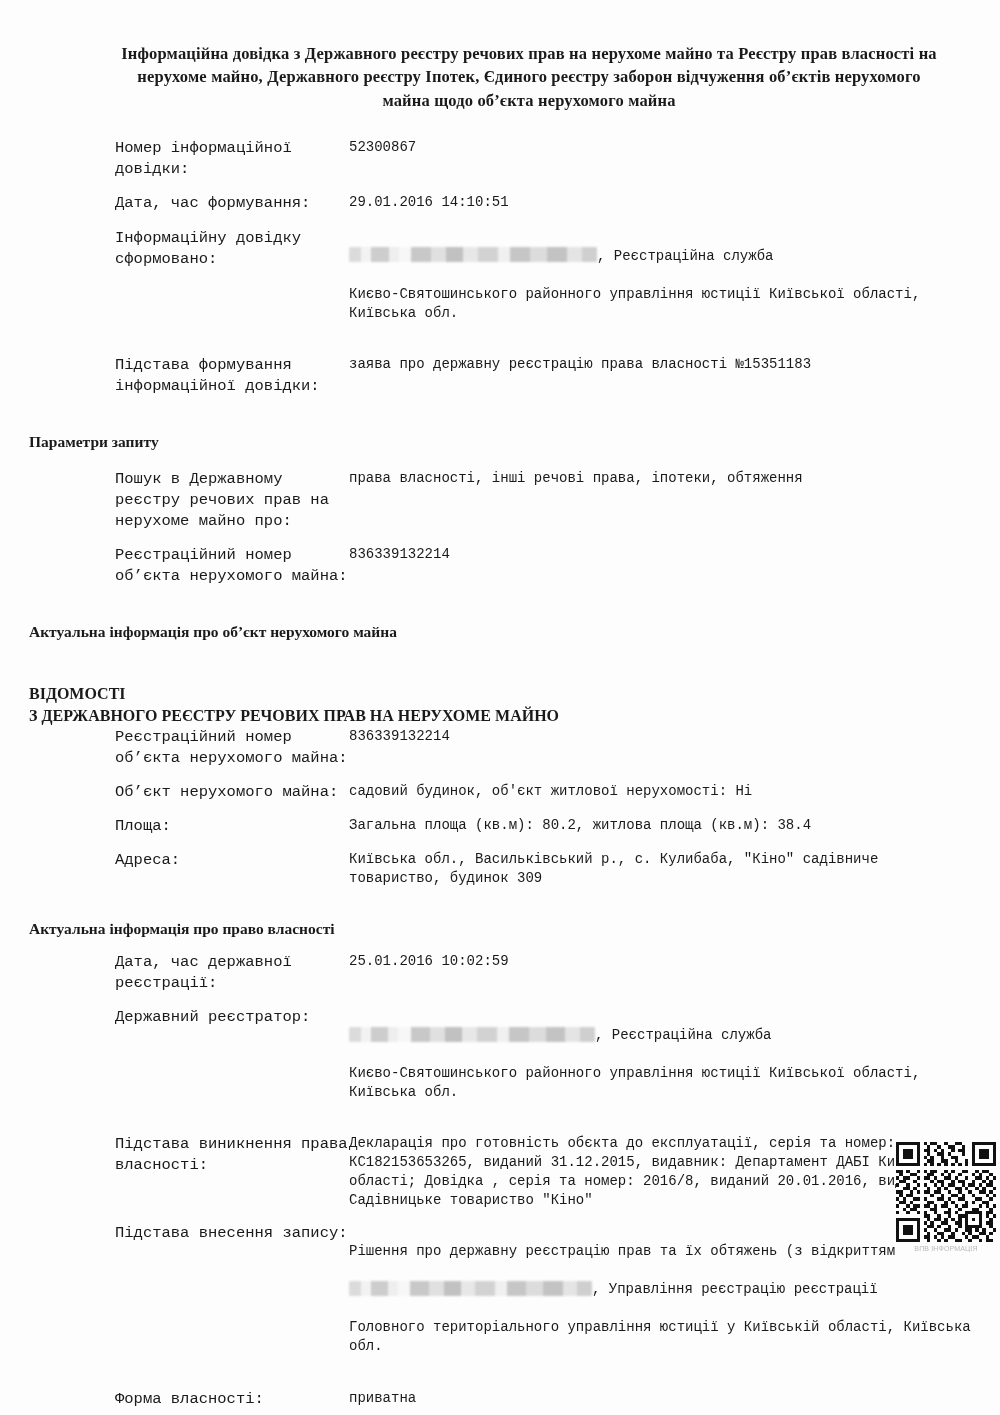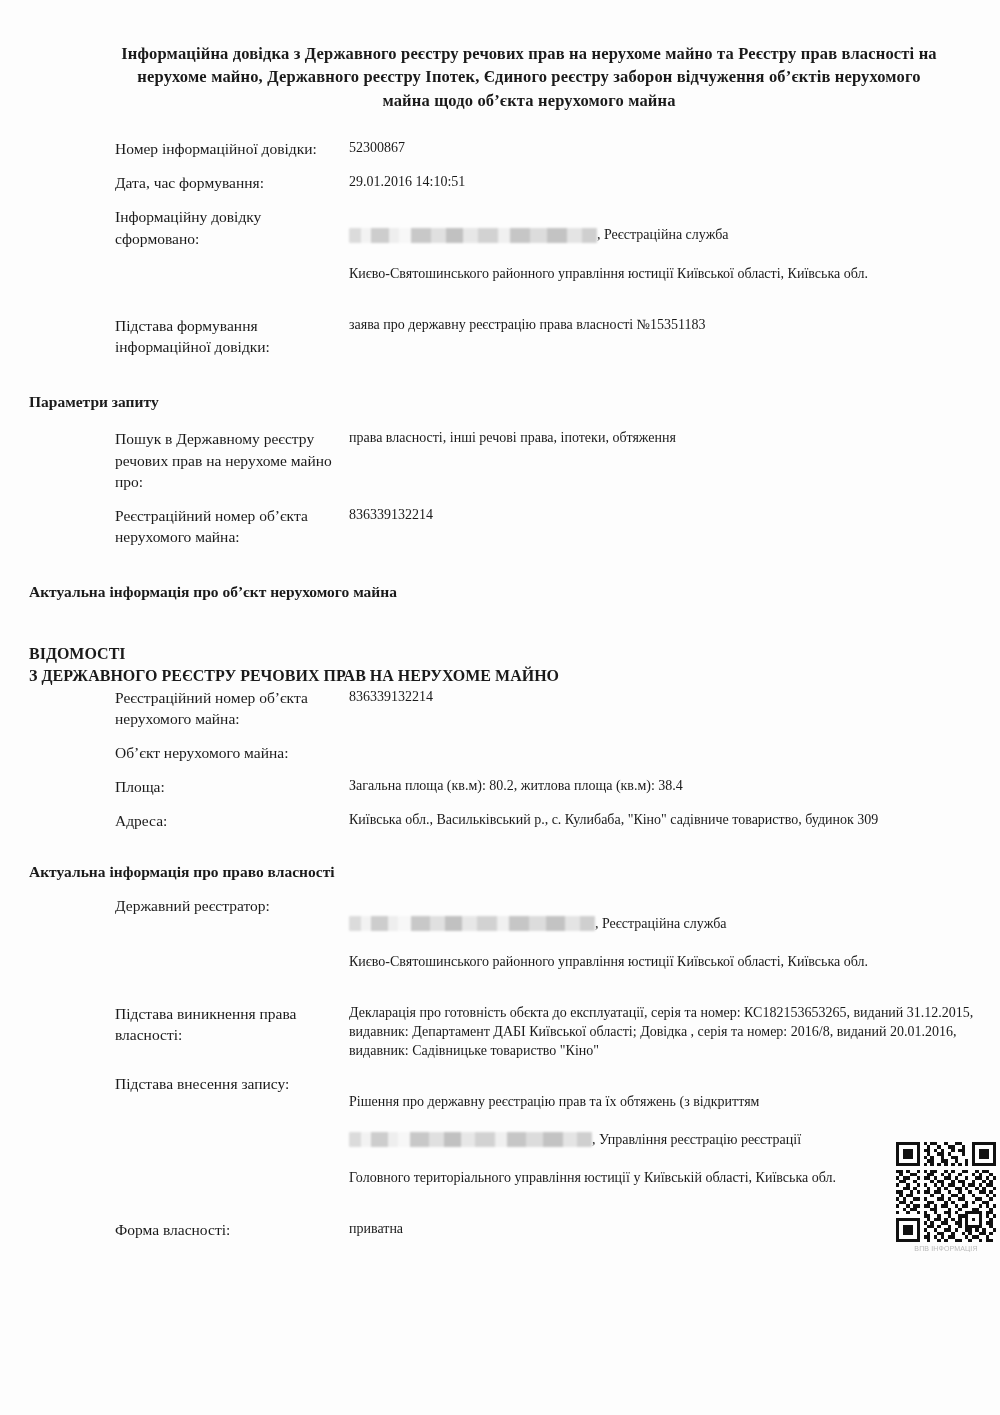--- a/index.html
+++ b/index.html
@@ -40,20 +40,21 @@
 
   
   .fields {
     padding: 0 40px 0 86px;
     margin-top: 26px;
   }
   .row {
     display: flex;
     align-items: flex-start;
     margin-bottom: 13px;
+    font-family: Liberation Mono, monospace;
   }
 
   .row-label {
     width: 234px;
     min-width: 234px;
     font-size: 15.5px;
     line-height: 1.36;
     color: #1a1a1a;
   }
   .row-value {
@@ -214,38 +215,43 @@
   </div>
 
   <div class="fields" style="margin-top:0;">
     <div class="row">
       <div class="row-label">Реєстраційний номер об’єкта нерухомого майна:</div>
       <div class="row-value">836339132214</div>
     </div>
 
     <div class="row">
       <div class="row-label">Об’єкт нерухомого майна:</div>
+      <div class="row-value">садовий будинок, об'єкт житлової нерухомості: Ні</div>
     </div>
 
     <div class="row">
       <div class="row-label">Площа:</div>
       <div class="row-value">Загальна площа (кв.м): 80.2, житлова площа (кв.м): 38.4</div>
     </div>
 
     <div class="row">
       <div class="row-label">Адреса:</div>
       <div class="row-value">Київська обл., Васильківський р., с. Кулибаба, "Кіно" садівниче товариство, будинок 309</div>
     </div>
   </div>
 
   <div class="section-heading heading-ownership">Актуальна інформація про право власності</div>
 
 
   <div class="fields" style="margin-top:0;">
 
+    <div class="row">
+      <div class="row-label">Дата, час державної реєстрації:</div>
+      <div class="row-value">25.01.2016 10:02:59</div>
+    </div>
 
     <div class="row">
       <div class="row-label">Державний реєстратор:</div>
       <div class="row-value">
         <span class="value-inline"><span class="redaction r2"></span><span>, Реєстраційна служба</span></span>
         <span class="value-inline">Києво-Святошинського районного управління юстиції Київської області, Київська обл.</span>
       </div>
     </div>
 
     <div class="row">

